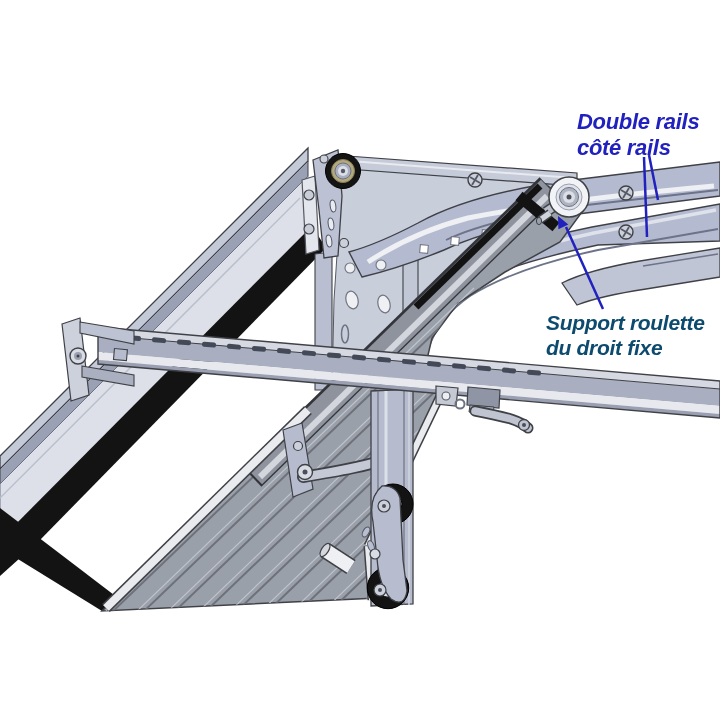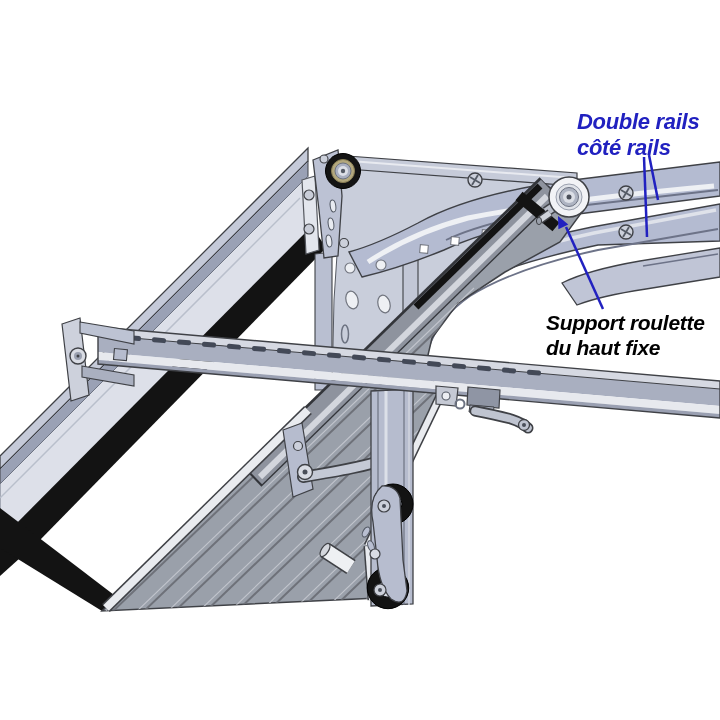--- a/index.html
+++ b/index.html
@@ -262,17 +262,17 @@
     <line x1="644" y1="157" x2="647" y2="237"></line>
     <line x1="603" y1="309" x2="566" y2="227"></line>
     <polygon points="558,216 568.3,224.4 558.4,229.3" fill="#2121c0" stroke="none"></polygon>
   </g>
 </svg>
 
 <div class="ann" style="left: 577px; top: 109px; color: rgb(33, 33, 192);">
   <div>Double rails</div>
   <div>côté rails</div>
 </div>
-<div class="ann" style="left: 546px; top: 310px; font-size: 21px; line-height: 25px; color: #000000;">
+<div class="ann" style="left: 546px; top: 310px; font-size: 21px; line-height: 25px; color: #0c4a6e;">
   <div>Support roulette</div>
-  <div>du haut fixe</div>
+  <div>du droit fixe</div>
 </div>
 </div>
 
 </body></html>

